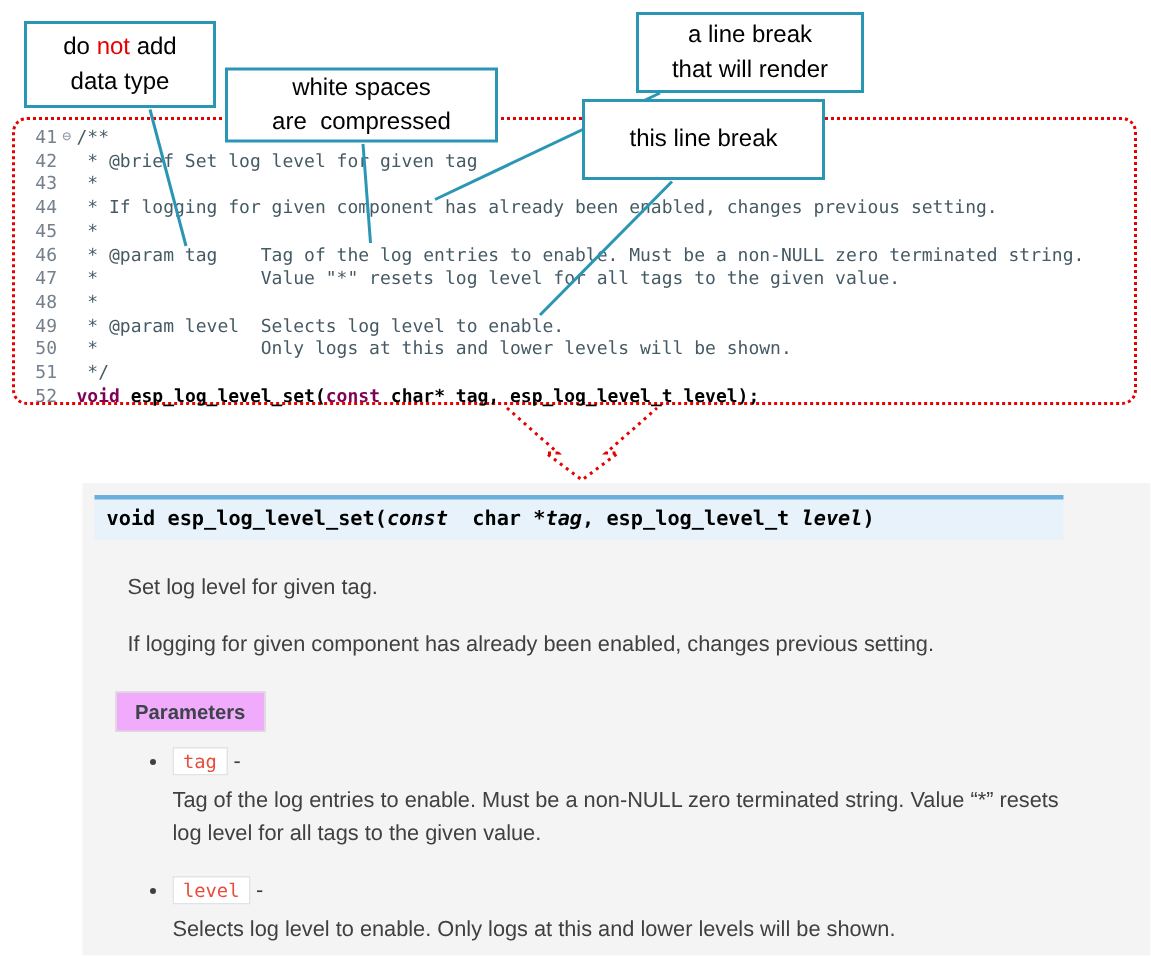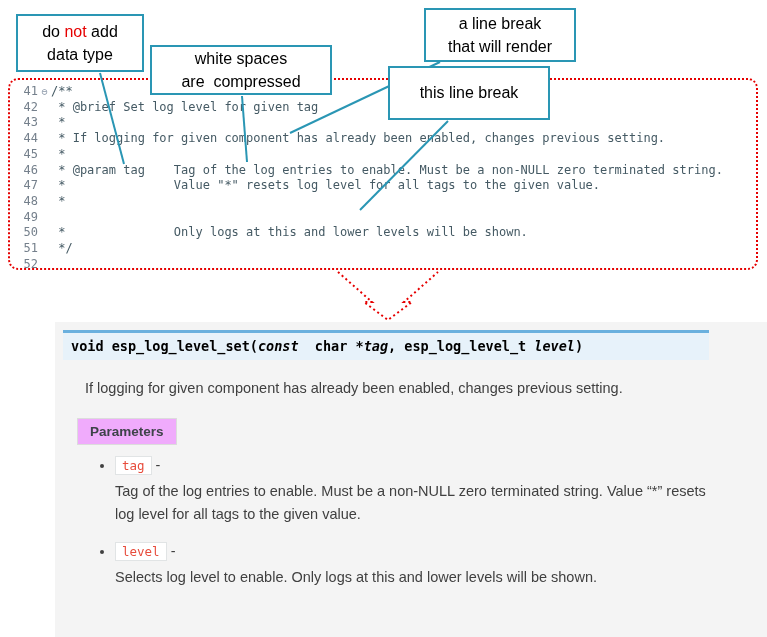--- a/index.html
+++ b/index.html
@@ -142,40 +142,43 @@
         <span class="ct comment"> *               Value "*" resets log level for all tags to the given value.</span>
       </div>
     <div class="cl">
         <span class="num">48</span>
         <span class="fold"></span>
         <span class="ct comment"> *</span>
       </div>
     <div class="cl">
         <span class="num">49</span>
         <span class="fold"></span>
+        <span class="ct comment"> * @param level  Selects log level to enable.</span>
       </div>
     <div class="cl">
         <span class="num">50</span>
         <span class="fold"></span>
         <span class="ct comment"> *               Only logs at this and lower levels will be shown.</span>
       </div>
     <div class="cl">
         <span class="num">51</span>
         <span class="fold"></span>
         <span class="ct comment"> */</span>
       </div>
     <div class="cl">
         <span class="num">52</span>
         <span class="fold"></span>
+        <span class="ct"><span class="kw">void</span><span class="fn"> esp_log_level_set(</span><span class="kw">const</span><span class="fn"> char* tag, esp_log_level_t level);</span></span>
       </div>
   </div>
 
   <div class="doc-panel">
     <div class="sig"><span>void </span><span>esp_log_level_set</span><span>(</span><span class="it">const</span><span>  char *</span><span class="it">tag</span><span>, </span><span>esp_log_level_t </span><span class="it">level</span><span>)</span></div>
 
+    <p class="doc-para p1">Set log level for given tag.</p>
     <p class="doc-para p2">If logging for given component has already been enabled, changes previous setting.</p>
 
     <div class="params-label">Parameters</div>
 
     <ul class="param-list">
       <li>
         <span class="chip">tag</span><span class="dash"> -</span>
         <p class="param-desc">Tag of the log entries to enable. Must be a non-NULL zero terminated string. Value “*” resets log level for all tags to the given value.</p>
       </li>
       <li>

